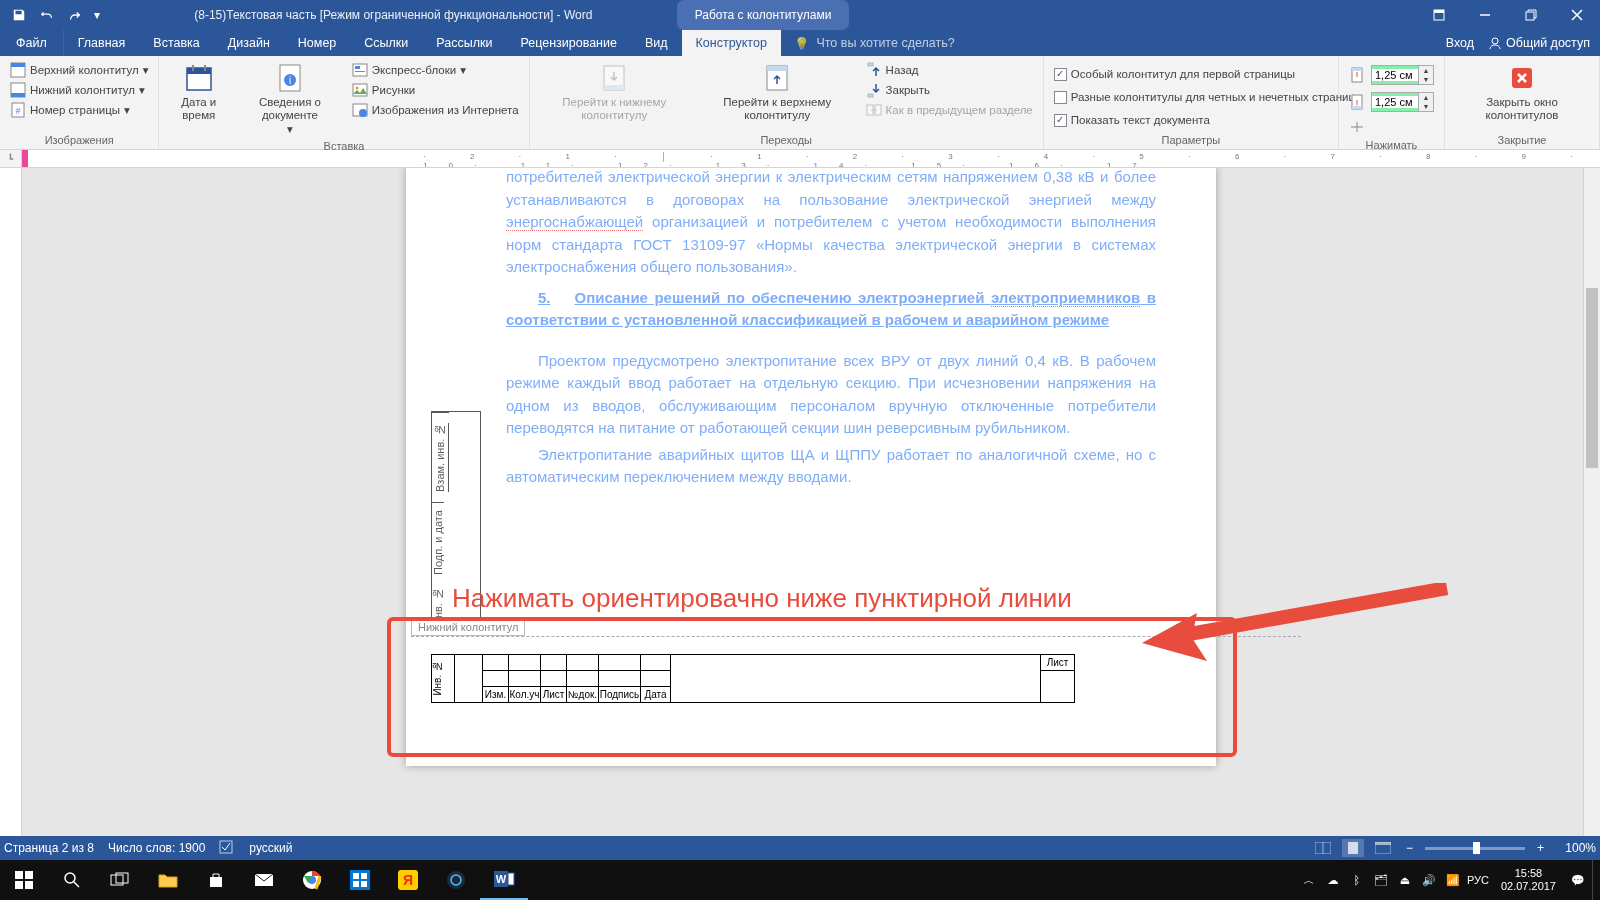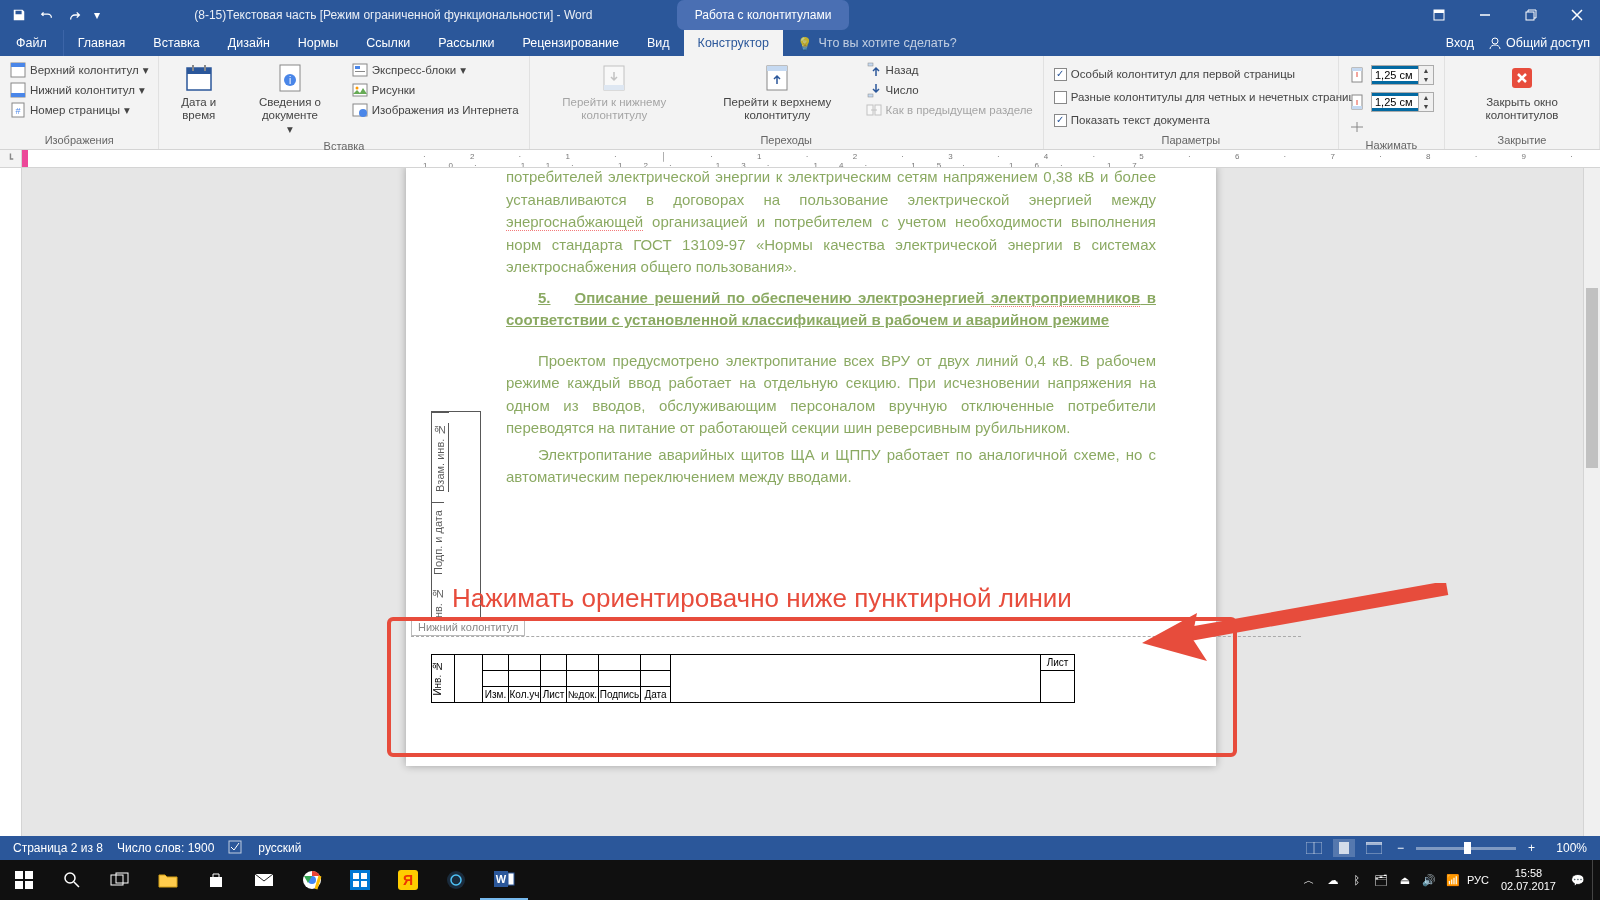--- a/index.html
+++ b/index.html
@@ -20,45 +20,45 @@
 .ribbon{height:94px;background:#f3f3f3;border-bottom:1px solid #d4d4d4;display:flex;font-size:11.5px;color:#444;}
 .group{display:flex;flex-direction:column;border-right:1px solid #e1e1e1;padding:2px 6px;}
 .group-content{flex:1;display:flex;align-items:flex-start;gap:4px;padding-top:2px;}
 .group-label{text-align:center;font-size:11px;color:#666;padding:2px 0 1px;}
 .vbtn{display:flex;flex-direction:column;align-items:center;justify-content:flex-start;padding:2px 4px;cursor:pointer;min-width:54px;text-align:center;line-height:1.1;gap:2px;}
 .hbtn{display:flex;align-items:center;gap:4px;padding:2px 4px;cursor:pointer;white-space:nowrap;line-height:1.4;}
 .icon16{width:16px;height:16px;display:inline-block;}
 .icon32{width:32px;height:32px;display:inline-block;}
 .vstack{display:flex;flex-direction:column;}
 .checkbox{width:13px;height:13px;border:1px solid #888;background:#fff;display:inline-flex;align-items:center;justify-content:center;font-size:10px;color:#2b579a;}
-.spinner{display:flex;align-items:center;border:1px solid #ababab;background:#0369a1;height:20px;}
+.spinner{display:flex;align-items:center;border:1px solid #ababab;background:#86efac;height:20px;}
 .spinner input{border:none;width:46px;font-size:11px;padding:0 3px;text-align:left;}
 .spin-btns{display:flex;flex-direction:column;border-left:1px solid #ababab;}
 .spin-btn{width:14px;height:9px;font-size:7px;text-align:center;line-height:9px;cursor:pointer;background:#f0f0f0;}
 .ruler-corner{height:18px;background:#f3f3f3;border-bottom:1px solid #d4d4d4;display:flex;}
 .ruler-h{flex:1;background:#fff;position:relative;font-size:8px;color:#666;overflow:hidden;border-left:6px solid #ec4899;}
 .doc-area{position:absolute;top:168px;left:0;right:0;bottom:24px;background:#e6e6e6;display:flex;}
 .ruler-v{width:22px;background:#fff;border-right:1px solid #d4d4d4;position:relative;font-size:8px;color:#666;}
 .canvas{flex:1;overflow:hidden;position:relative;display:flex;justify-content:center;}
 .page{width:810px;background:#fff;box-shadow:0 0 8px rgba(0,0,0,0.3);position:relative;margin-top:-2px;height:600px;}
-.body-text{position:absolute;left:100px;top:0;right:60px;font-family:"Times New Roman",serif;font-size:15px;color:#4d7c0f;text-align:justify;line-height:1.5;}
+.body-text{position:absolute;left:100px;top:0;right:60px;font-family:"Times New Roman",serif;font-size:15px;color:#3b82f6;text-align:justify;line-height:1.5;}
 .body-text p{margin-bottom:4px;text-indent:32px;}
 .underline-red{border-bottom:1px dotted #e33;}
 .side-stamp{position:absolute;left:25px;top:245px;width:50px;border:1.5px solid #000;font-family:"Times New Roman",serif;font-size:11px;}
 .side-cell{height:60px;border-bottom:1.5px solid #000;display:flex;align-items:center;justify-content:center;writing-mode:vertical-rl;transform:rotate(180deg);}
 .side-stamp .side-cell:last-child{border-bottom:none;}
 .footer-area{position:absolute;left:0;right:0;top:460px;}
 .footer-label{position:absolute;left:5px;top:-8px;background:#fff;border:1px solid #bbb;padding:2px 6px;font-size:11px;color:#888;}
 .dashed-line{border-top:1px dashed #aaa;position:absolute;left:5px;right:-85px;top:10px;}
 .stamp-table{position:absolute;left:25px;top:28px;border:1.5px solid #000;font-family:"Times New Roman",serif;font-size:11px;}
 .stamp-table td{border:1px solid #000;padding:0;height:16px;font-size:10px;text-align:center;}
 .red-box{position:absolute;border:4px solid #e74c3c;border-radius:6px;pointer-events:none;}
 .red-text{position:absolute;color:#e74c3c;font-family:Arial;font-size:26px;font-weight:400;}
 .arrow{position:absolute;}
-.statusbar{position:absolute;bottom:0;left:0;right:0;height:24px;background:#2b579a;color:#fff;display:flex;align-items:center;font-size:12px;padding:0 13px;gap:14px;}
+.statusbar{position:absolute;bottom:0;left:0;right:0;height:24px;background:#2b579a;color:#fff;display:flex;align-items:center;font-size:12px;padding:0 4px;gap:14px;}
 .statusbar .right{margin-left:auto;display:flex;align-items:center;gap:8px;}
 .view-btn{width:22px;height:18px;display:flex;align-items:center;justify-content:center;cursor:pointer;opacity:0.8;}
 .zoom-slider{width:100px;height:3px;background:rgba(255,255,255,0.4);position:relative;}
 .zoom-thumb{width:7px;height:12px;background:#fff;position:absolute;top:-5px;left:48px;}
 .taskbar-real{position:absolute;bottom:0;left:0;right:0;height:40px;background:#101010;display:flex;align-items:center;z-index:100;}
 .tb-item{width:48px;height:40px;display:flex;align-items:center;justify-content:center;cursor:pointer;color:#fff;}
 .tb-item.active{border-bottom:2px solid #76b9ed;}
 .tray{margin-left:auto;display:flex;align-items:center;color:#fff;font-size:11px;gap:4px;padding-right:2px;}
 .tray-icon{width:20px;text-align:center;}
 .clock{text-align:center;line-height:1.2;padding:0 8px;}
@@ -115,21 +115,21 @@
         </svg>
       </div>
   </div>
 </div>
 
 <div class="ribbon-tabs">
   <div class="file-tab">Файл</div>
   <div class="rtab">Главная</div>
   <div class="rtab">Вставка</div>
   <div class="rtab">Дизайн</div>
-  <div class="rtab">Нормы</div>
+  <div class="rtab">Номер</div>
   <div class="rtab">Ссылки</div>
   <div class="rtab">Рассылки</div>
   <div class="rtab">Рецензирование</div>
   <div class="rtab">Вид</div>
   <div class="rtab active">Конструктор</div>
   <div class="tell-me">
     <span>💡</span>
     <span>Что вы хотите сделать?</span>
   </div>
   <div class="tabs-right">
@@ -231,21 +231,21 @@
                 <path d="M10 14V6m-3 3l3-3 3 3" fill="none" stroke="#2b579a" stroke-width="1.5"></path>
                 <rect x="2" y="1" width="5" height="3" fill="#c5d9f1" stroke="#888" stroke-width="0.5"></rect>
               </svg></span>
             <span>Назад</span>
           </div>
         <div class="hbtn">
             <span class="icon16"><svg width="16" height="16">
                 <path d="M10 2v8m-3-3l3 3 3-3" fill="none" stroke="#2b579a" stroke-width="1.5"></path>
                 <rect x="2" y="12" width="5" height="3" fill="#c5d9f1" stroke="#888" stroke-width="0.5"></rect>
               </svg></span>
-            <span>Число</span>
+            <span>Закрыть</span>
           </div>
         <div class="hbtn" style="opacity:0.45;justify-content:center;">
             <span class="icon16"><svg width="16" height="16">
                 <rect x="1" y="3" width="6" height="10" fill="#fff" stroke="#888"></rect>
                 <rect x="9" y="3" width="6" height="10" fill="#fff" stroke="#888"></rect>
                 <path d="M5 8h6" stroke="#888"></path>
               </svg></span>
             <span>Как в предыдущем разделе</span>
           </div>
       </div>

